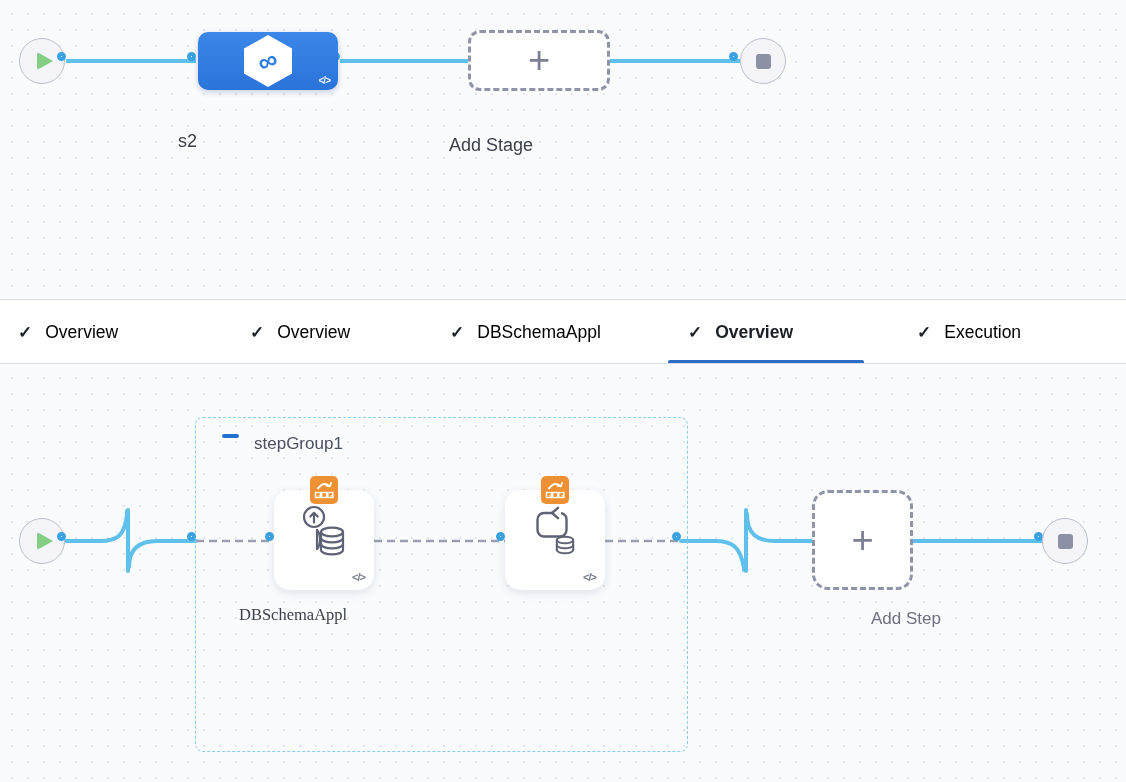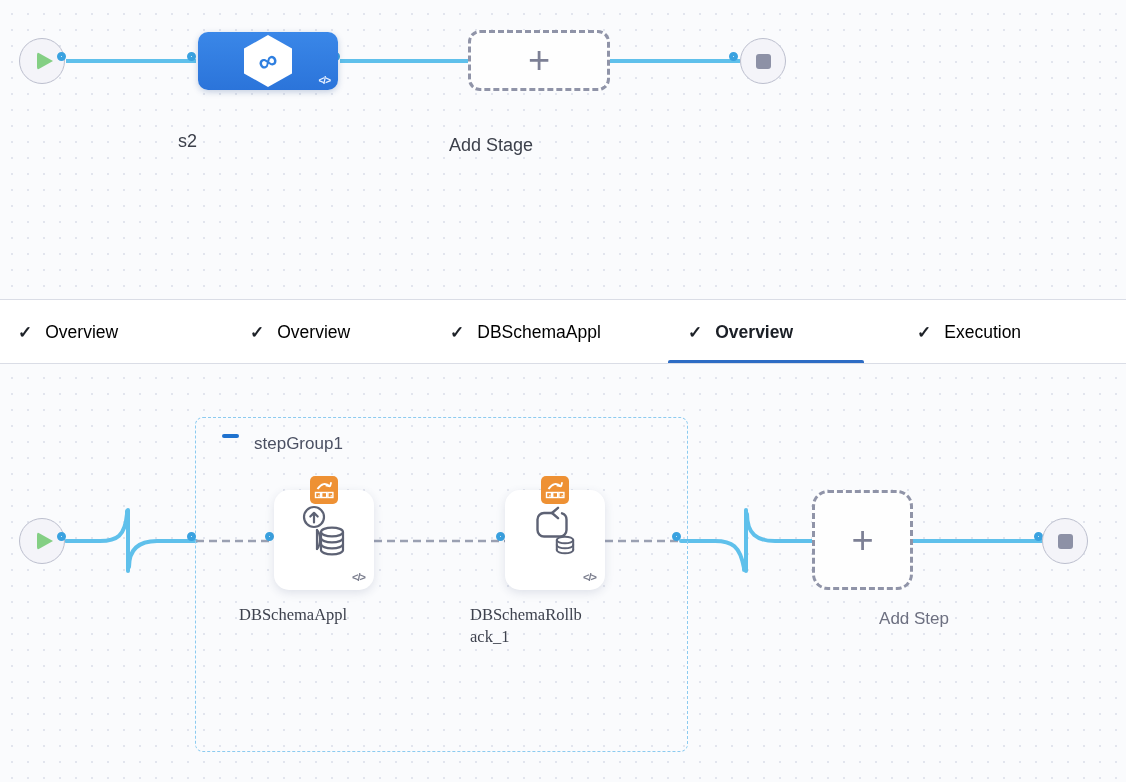--- a/index.html
+++ b/index.html
@@ -244,18 +244,14 @@
     <span class="plus-glyph">+</span>
   </div>
 
   <div class="round-node" style="left:1042px; top:154px;">
     <div class="stop-sq"></div>
   </div>
 
   <div class="step-label" style="left:239px;">
     <div>DBSchemaAppl</div>
   </div>
-  <div class="step-label" style="left:470px;">
-    <div>DBSchemaRollb</div>
-    <div>ack_1</div>
-  </div>
-  <div id="add-step-label" style="left:779px;text-align:right;">Add Step</div>
+  <div id="add-step-label" style="left:821px;">Add Step</div>
 </div>
 
 </body></html>

